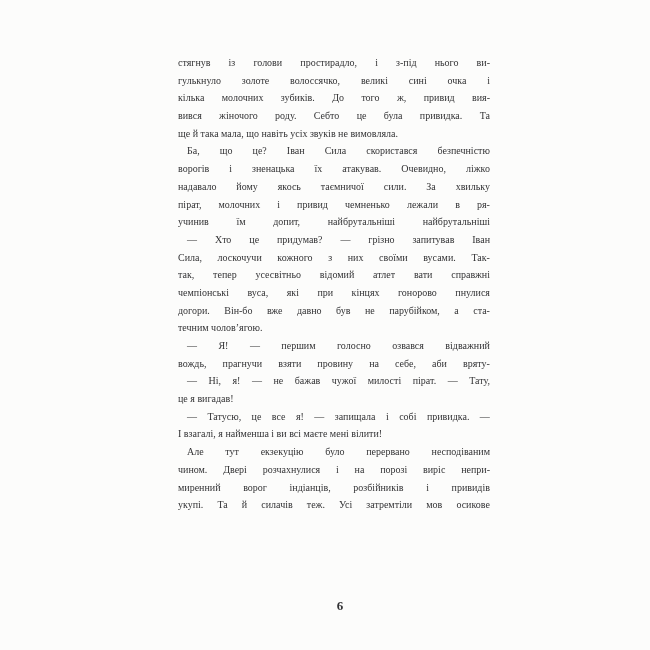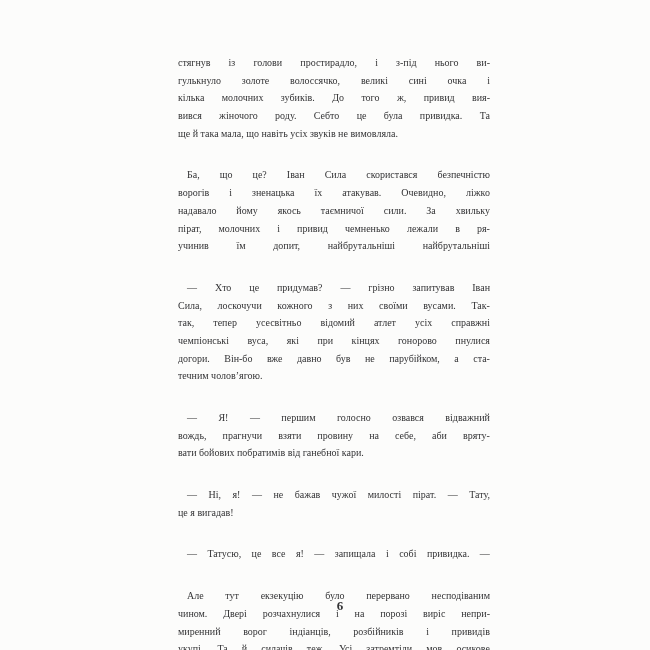--- a/index.html
+++ b/index.html
@@ -33,21 +33,20 @@
     line-height: 17.7px;
     white-space: pre;
   }
   .line span { white-space: pre; }
   .line.last {
     display: block;
     white-space: pre;
   }
   .line.indent {
     padding-left: 9px;
-    margin-top: 24px;
   }
   .page-number {
     position: absolute;
     left: 178px;
     top: 597px;
     width: 312px;
     text-align: center;
     text-indent: 12px;
     font-size: 13px;
     font-weight: 600;
@@ -65,29 +64,29 @@
       <div class="line"><span>кілька</span><span>молочних</span><span>зубиків.</span><span>До</span><span>того</span><span>ж,</span><span>привид</span><span>вия-</span></div>
       <div class="line"><span>вився</span><span>жіночого</span><span>роду.</span><span>Себто</span><span>це</span><span>була</span><span>привидка.</span><span>Та</span></div>
       <div class="line last">ще й така мала, що навіть усіх звуків не вимовляла.</div>
       <div class="line indent"><span>Ба,</span><span>що</span><span>це?</span><span>Іван</span><span>Сила</span><span>скористався</span><span>безпечністю</span></div>
       <div class="line"><span>ворогів</span><span>і</span><span>зненацька</span><span>їх</span><span>атакував.</span><span>Очевидно,</span><span>ліжко</span></div>
       <div class="line"><span>надавало</span><span>йому</span><span>якось</span><span>таємничої</span><span>сили.</span><span>За</span><span>хвильку</span></div>
       <div class="line"><span>пірат,</span><span>молочних</span><span>і</span><span>привид</span><span>чемненько</span><span>лежали</span><span>в</span><span>ря-</span></div>
       <div class="line"><span>учинив</span><span>їм</span><span>допит,</span><span>найбрутальніші</span><span>найбрутальніші</span></div>
       <div class="line indent"><span>—</span><span>Хто</span><span>це</span><span>придумав?</span><span>—</span><span>грізно</span><span>запитував</span><span>Іван</span></div>
       <div class="line"><span>Сила,</span><span>лоскочучи</span><span>кожного</span><span>з</span><span>них</span><span>своїми</span><span>вусами.</span><span>Так-</span></div>
-      <div class="line"><span>так,</span><span>тепер</span><span>усесвітньо</span><span>відомий</span><span>атлет</span><span>усіх</span><span>справжні</span></div>
+      <div class="line"><span>так,</span><span>тепер</span><span>усесвітньо</span><span>відомий</span><span>атлет</span><span>вати</span><span>справжні</span></div>
       <div class="line"><span>чемпіонські</span><span>вуса,</span><span>які</span><span>при</span><span>кінцях</span><span>гонорово</span><span>пнулися</span></div>
       <div class="line"><span>догори.</span><span>Він-бо</span><span>вже</span><span>давно</span><span>був</span><span>не</span><span>парубійком,</span><span>а</span><span>ста-</span></div>
       <div class="line last">течним чолов’ягою.</div>
       <div class="line indent"><span>—</span><span>Я!</span><span>—</span><span>першим</span><span>голосно</span><span>озвався</span><span>відважний</span></div>
       <div class="line"><span>вождь,</span><span>прагнучи</span><span>взяти</span><span>провину</span><span>на</span><span>себе,</span><span>аби</span><span>вряту-</span></div>
-      <div class="line last">вати бойових побратимів від ганебної кари.</div>
       <div class="line indent"><span>—</span><span>Ні,</span><span>я!</span><span>—</span><span>не</span><span>бажав</span><span>чужої</span><span>милості</span><span>пірат.</span><span>—</span><span>Тату,</span></div>
       <div class="line last">це я вигадав!</div>
       <div class="line indent"><span>—</span><span>Татусю,</span><span>це</span><span>все</span><span>я!</span><span>—</span><span>запищала</span><span>і</span><span>собі</span><span>привидка.</span><span>—</span></div>
+      <div class="line last">І взагалі, я найменша і ви всі маєте мені вілити!</div>
       <div class="line indent"><span>Але</span><span>тут</span><span>екзекуцію</span><span>було</span><span>перервано</span><span>несподіваним</span></div>
       <div class="line"><span>чином.</span><span>Двері</span><span>розчахнулися</span><span>і</span><span>на</span><span>порозі</span><span>виріс</span><span>непри-</span></div>
       <div class="line"><span>миренний</span><span>ворог</span><span>індіанців,</span><span>розбійників</span><span>і</span><span>привидів</span></div>
       <div class="line"><span>укупі.</span><span>Та</span><span>й</span><span>силачів</span><span>теж.</span><span>Усі</span><span>затремтіли</span><span>мов</span><span>осикове</span></div>
     </div>
   <div class="page-number" style="color: rgb(51, 51, 53);">6</div>
 </div>
 
 </body></html>

